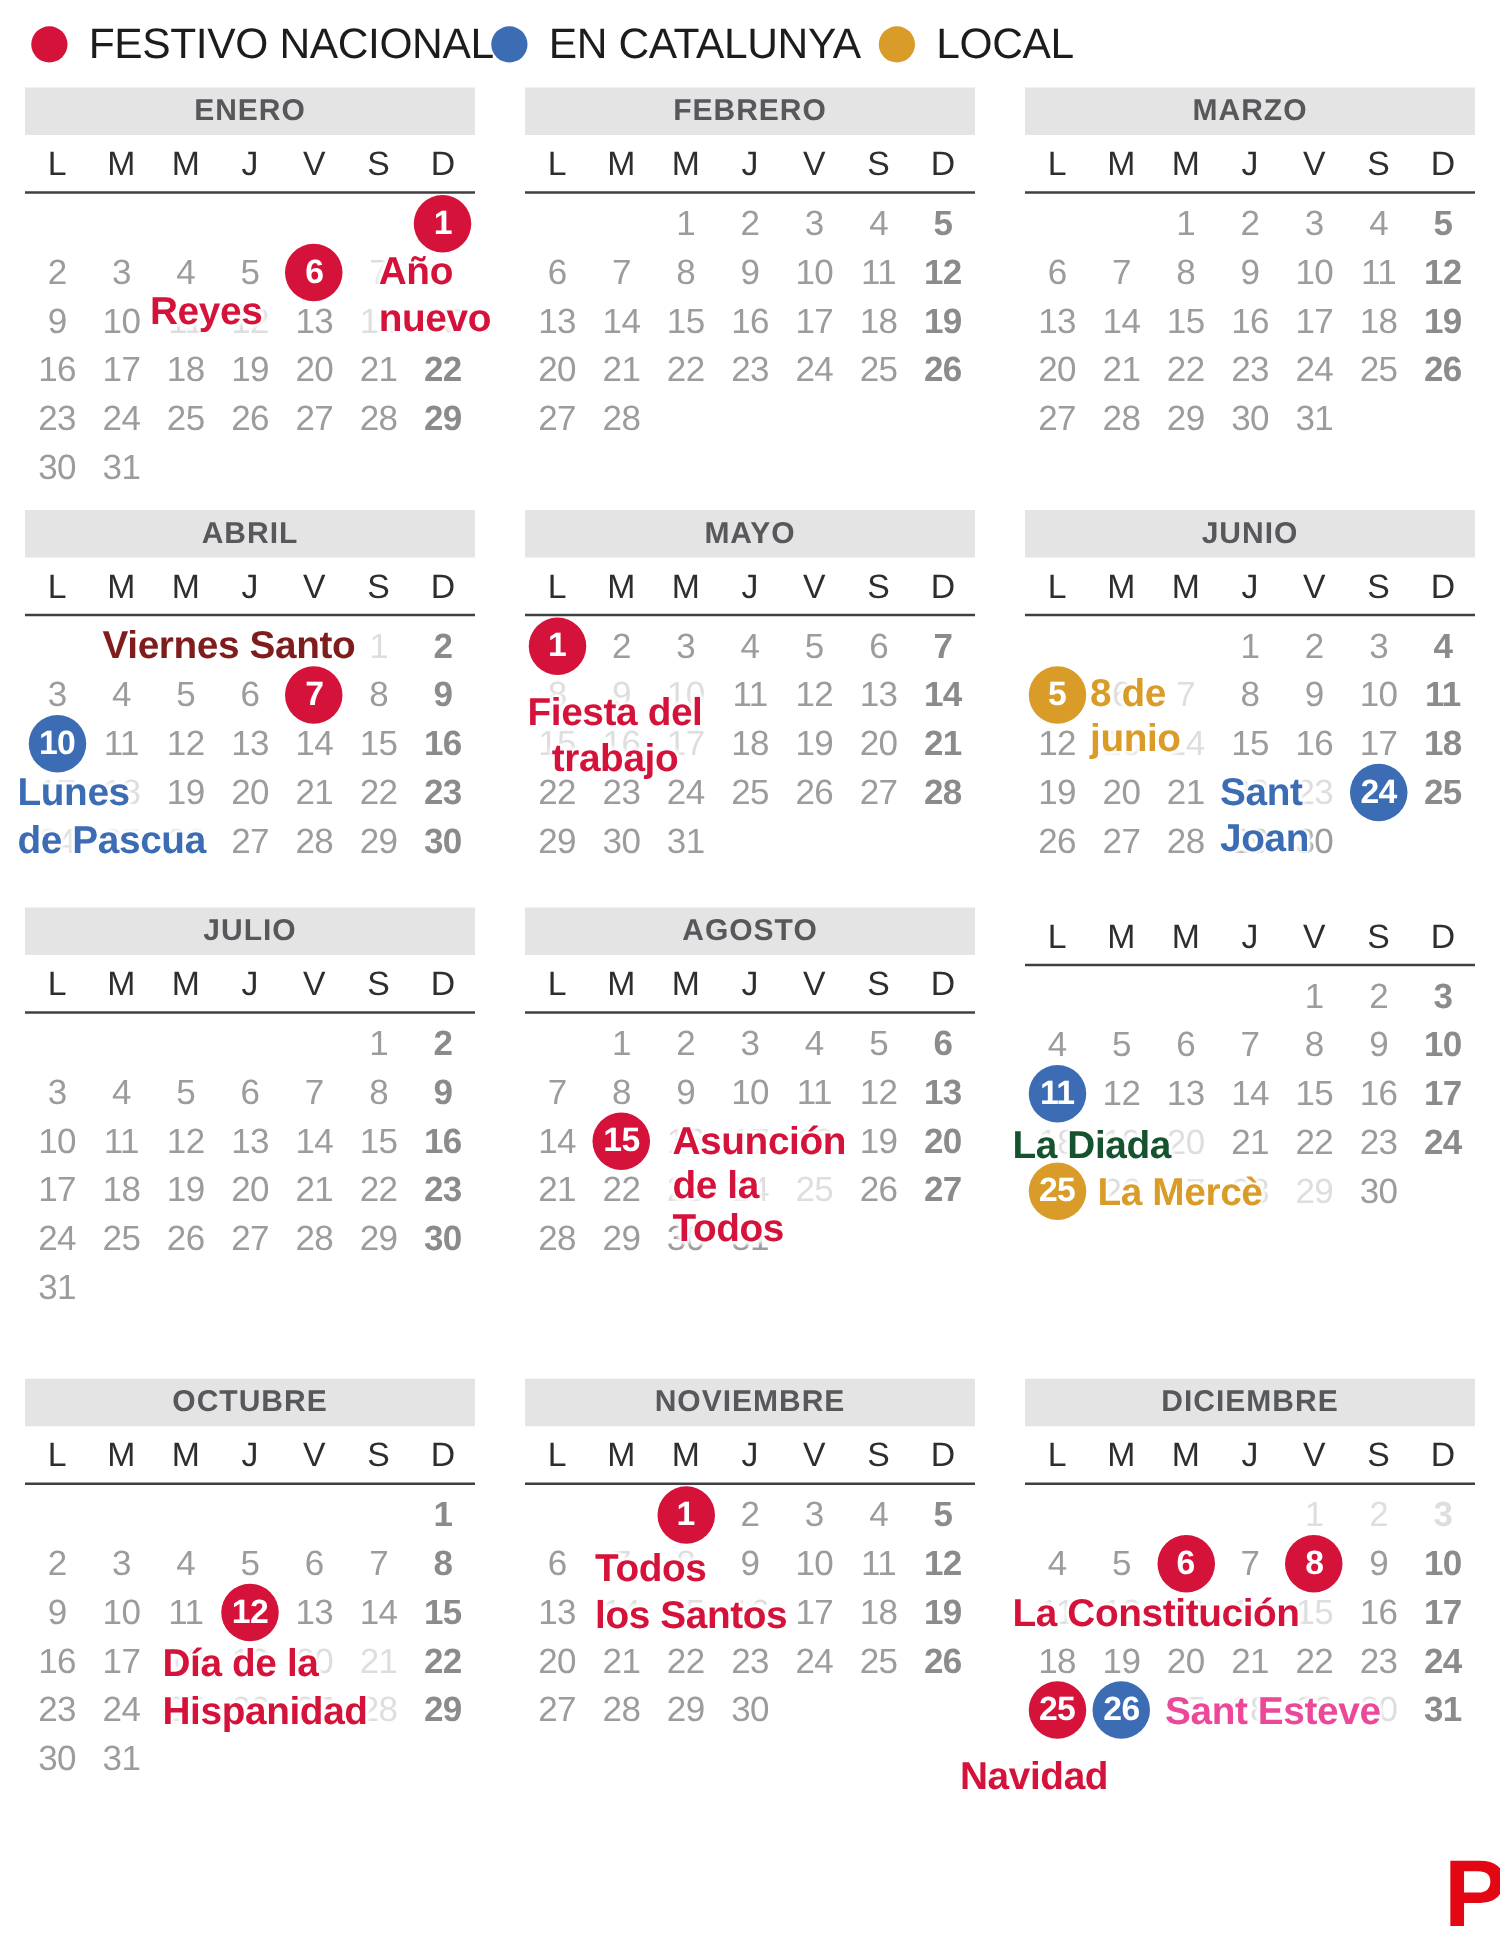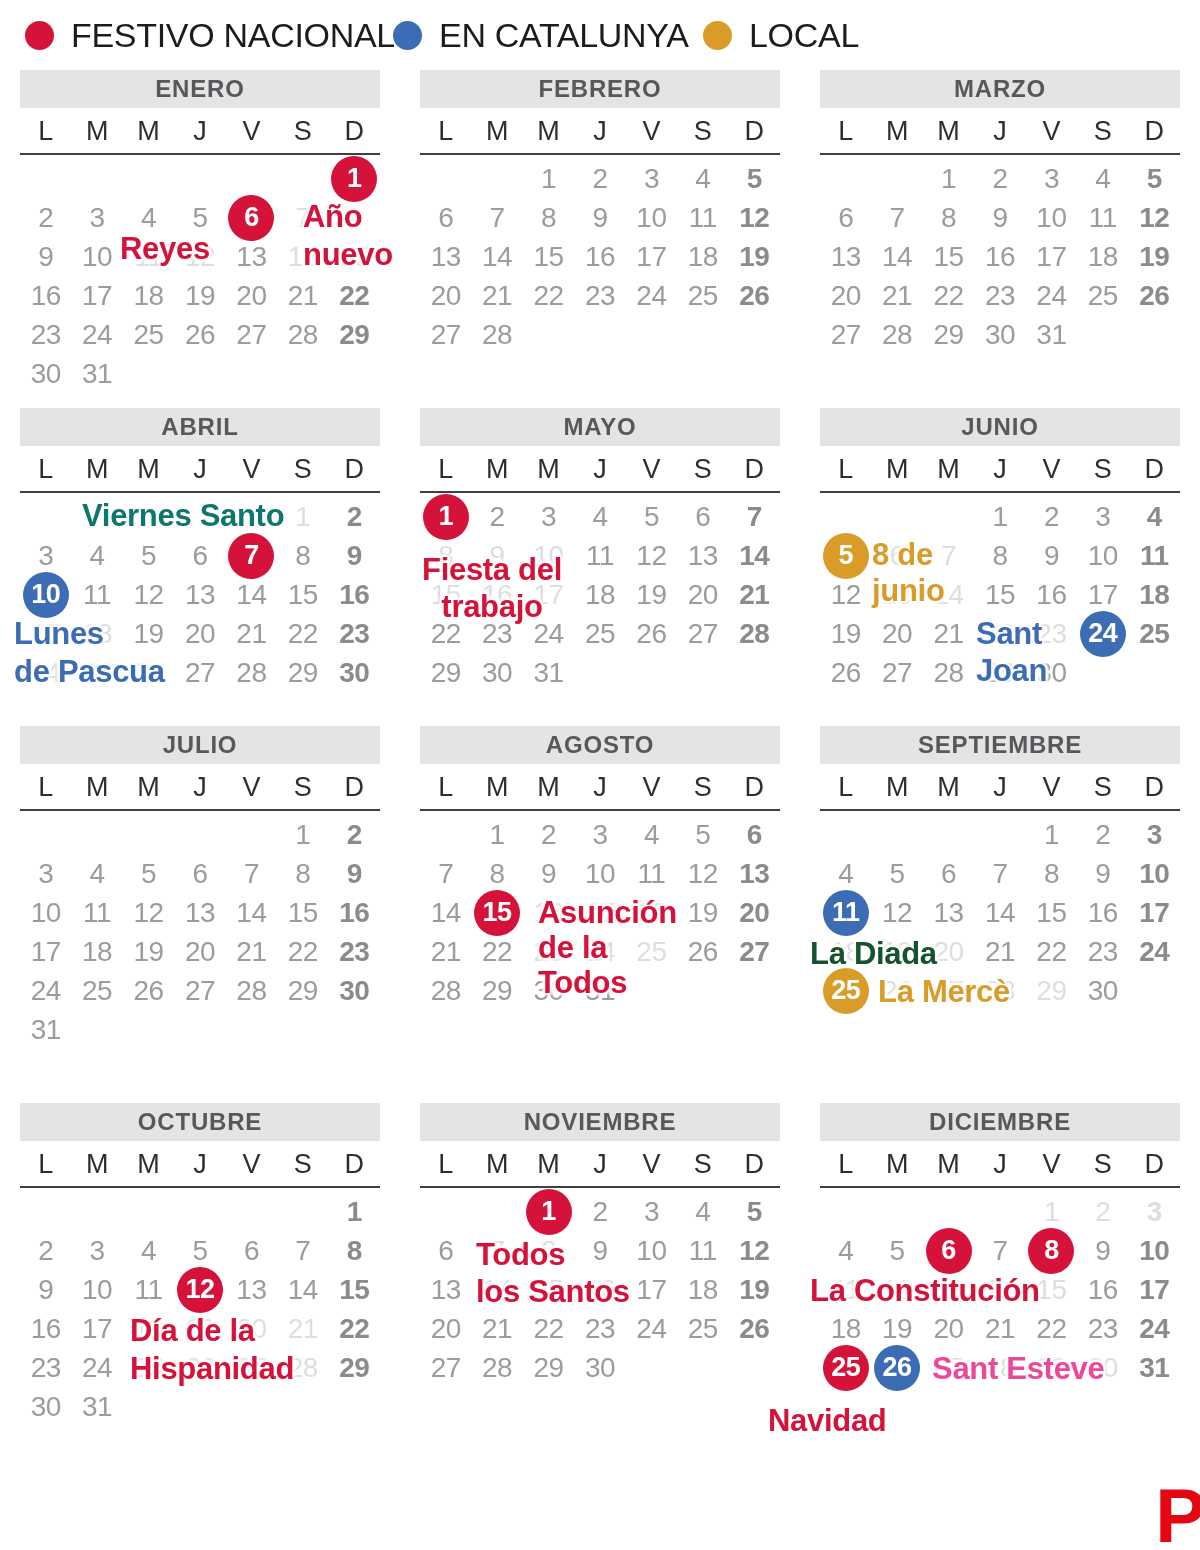--- a/index.html
+++ b/index.html
@@ -260,21 +260,21 @@
         <div class="day">21</div>
         <div class="day">22</div>
         <div class="day sun">23</div>
         <div class="day fade">24</div>
         <div class="day fade">25</div>
         <div class="day fade">26</div>
         <div class="day">27</div>
         <div class="day">28</div>
         <div class="day">29</div>
         <div class="day sun">30</div>
-        <div class="ovl" style="color: #0f766e; left: 62px; top: 4px;">
+        <div class="ovl" style="color: #7f1d1d; left: 62px; top: 4px;">
           <div>Viernes Santo</div>
         </div>
         <div class="ovl" style="color: rgb(60, 108, 180); left: -6px; top: 122px; line-height: 38px;">
           <div>Lunes</div>
           <div>de Pascua</div>
         </div>
       </div>
     </div>
     <div class="month" style="left: 420px; top: 408px;">
       <div class="mtitle">MAYO</div>
@@ -498,21 +498,20 @@
         <div class="day"></div>
         <div class="day sun"></div>
         <div class="ovl" style="color: rgb(213, 18, 57); left: 118px; top: 84px; line-height: 35px;">
           <div>Asunción</div>
           <div>de la</div>
           <div>Todos</div>
         </div>
       </div>
     </div>
     <div class="month" style="left: 820px; top: 726px;">
-      <div class="mtitle">SEPTIEMBRE</div>
       <div class="wdays">
         <span>L</span>
         <span>M</span>
         <span>M</span>
         <span>J</span>
         <span>V</span>
         <span>S</span>
         <span>D</span>
       </div>
       <div class="days">

